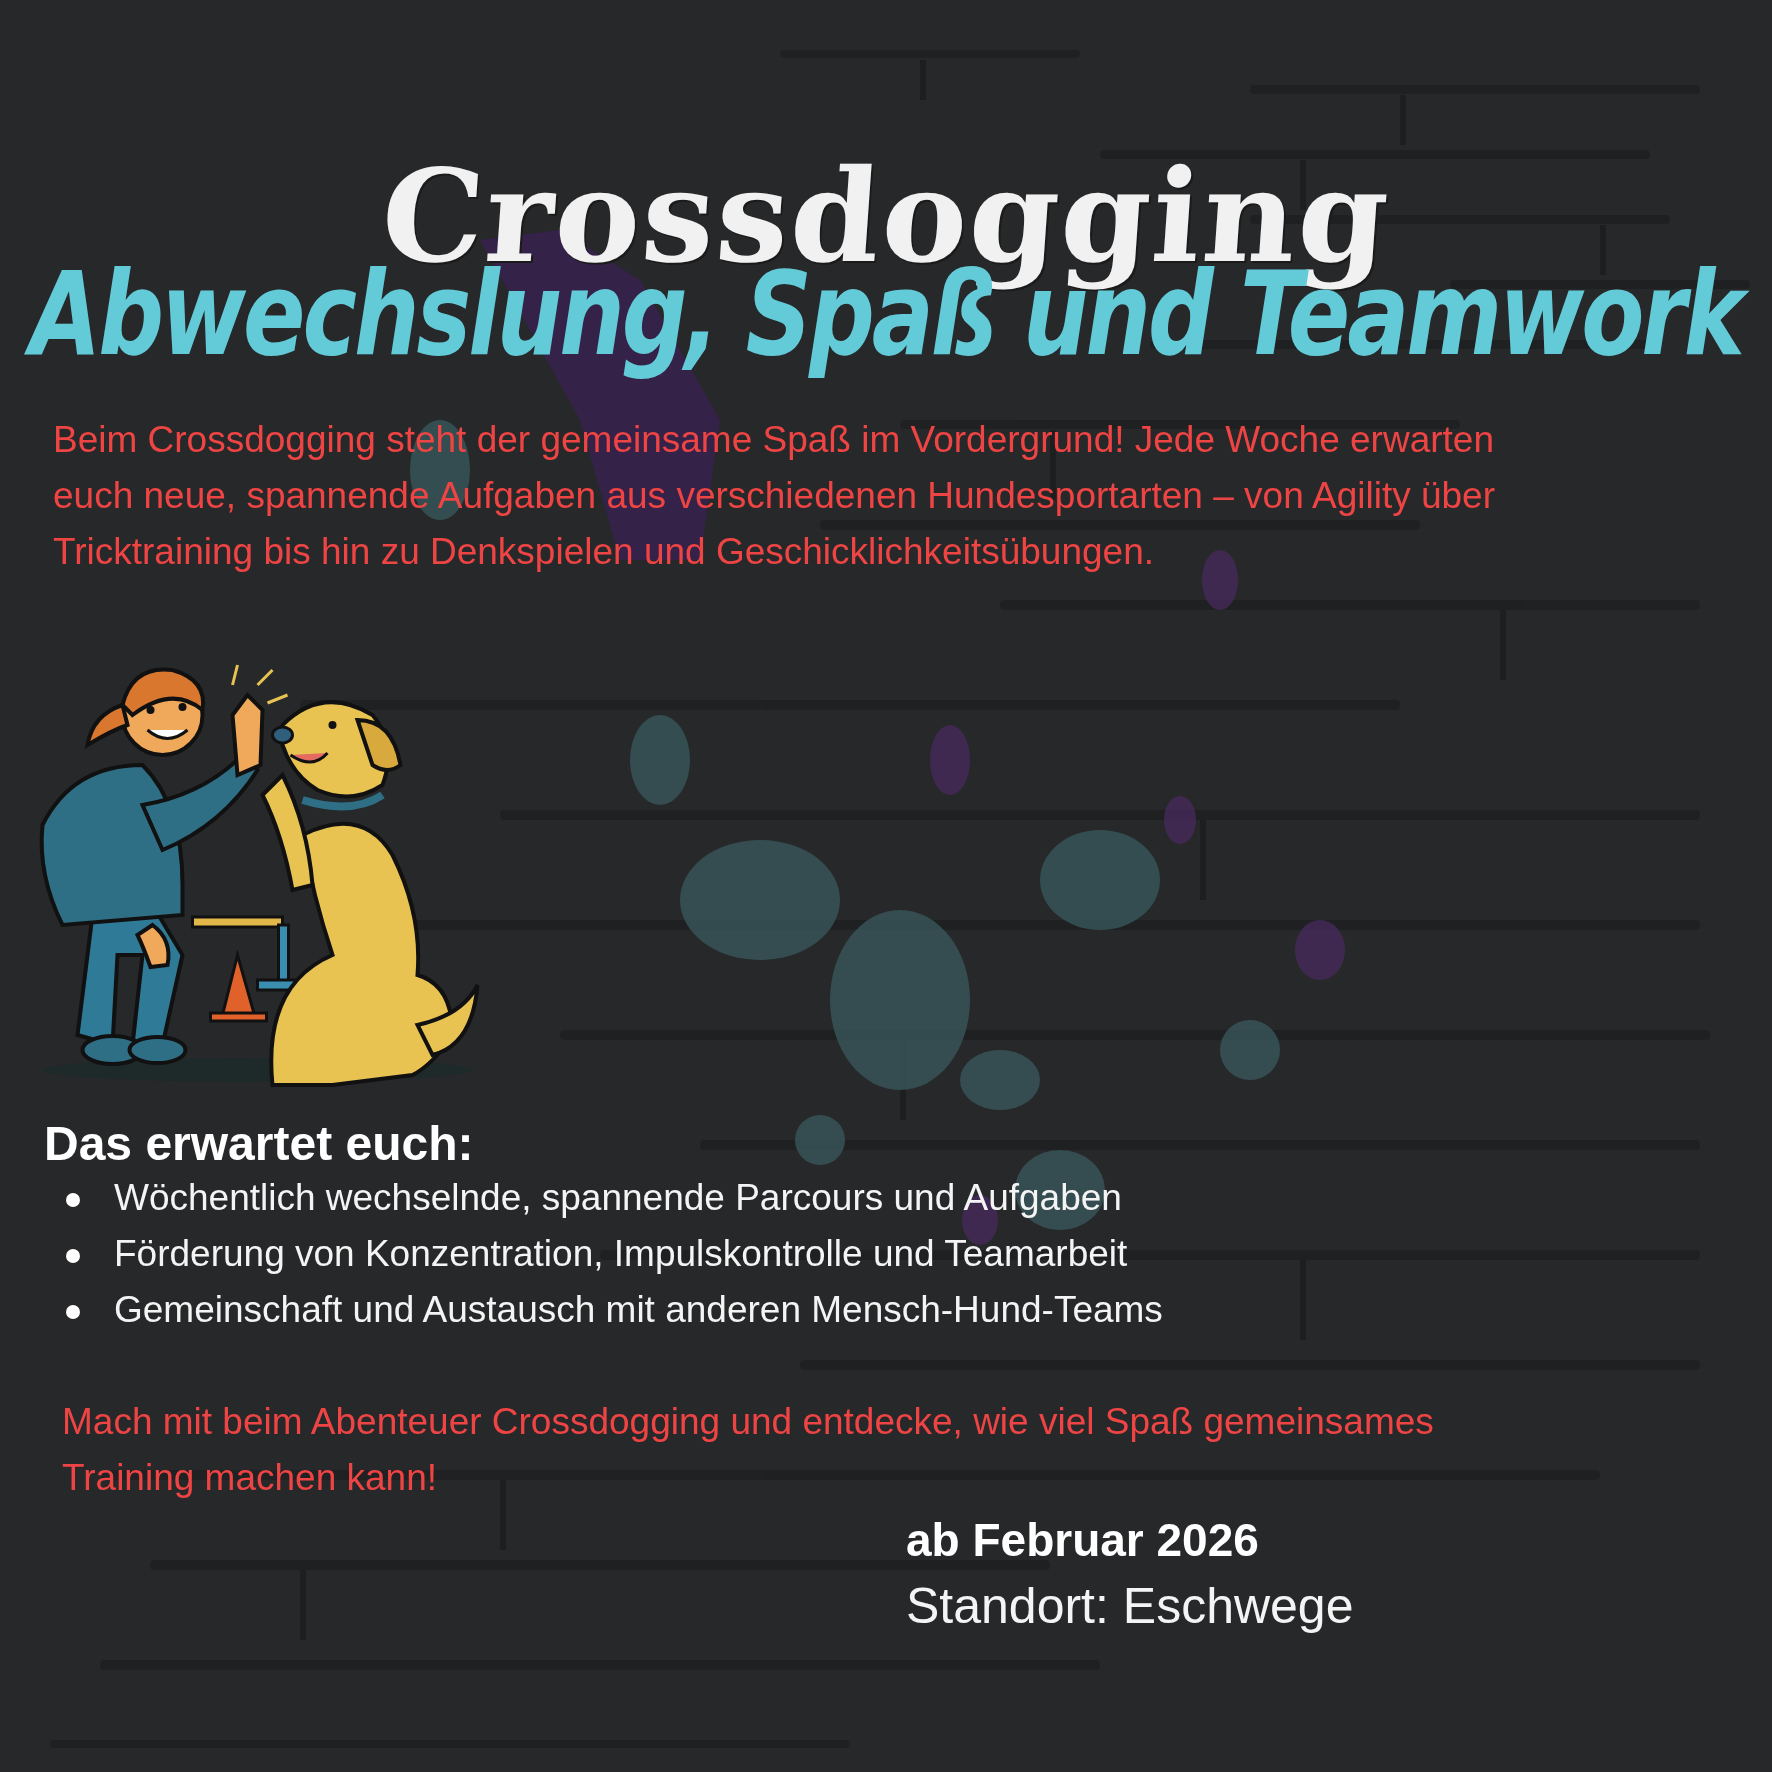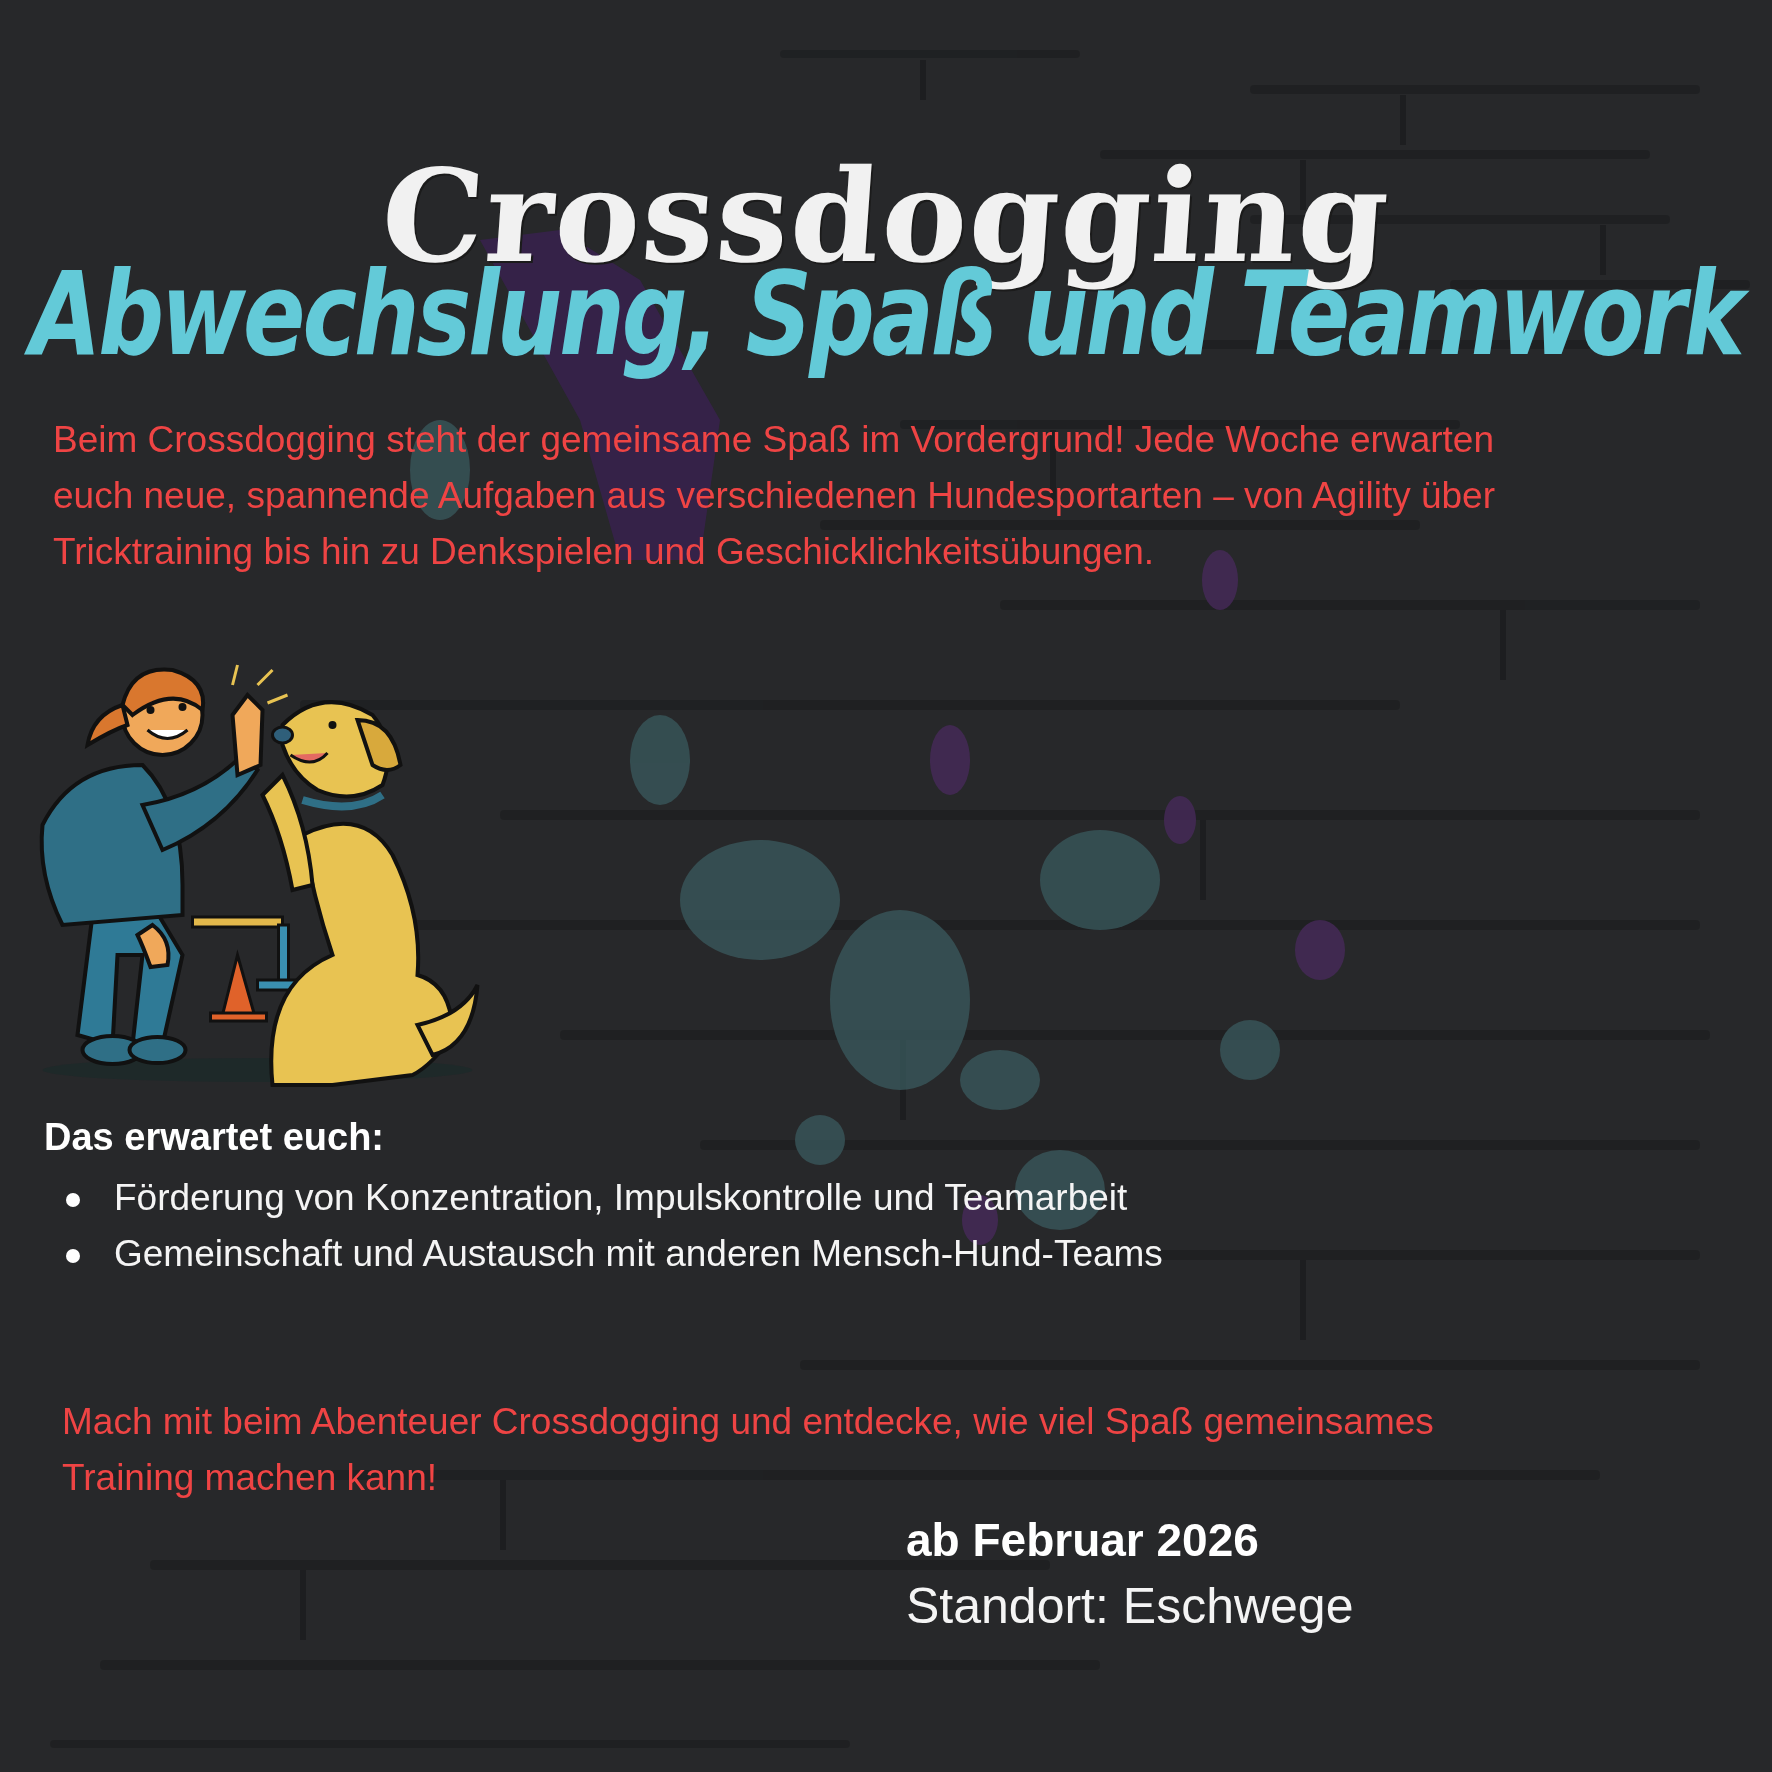--- a/index.html
+++ b/index.html
@@ -19,21 +19,21 @@
   .subtitle {
     position:absolute; left:0; width:1772px; top:248px; text-align:center;
     font-family:"DejaVu Sans", sans-serif; font-weight:bold; font-style:italic;
     font-size:92px; color:#63cad8; letter-spacing:-3px;
     transform:scaleY(1.25); transform-origin:top;
   }
   .para { position:absolute; font-size:37px; line-height:56px; color:#ef4444; margin:0; }
   .p1 { left:53px; top:412px; width:1520px; }
   .p2 { left:488px; top:648px; width:1250px; }
   .illustration { position:absolute; left:30px; top:655px; width:455px; height:440px; }
-  .heading { position:absolute; left:44px; top:1116px; font-size:38px; font-weight:bold; color:#fff; }
+  .heading { position:absolute; left:44px; top:1116px; font-size:48px; font-weight:bold; color:#fff; }
   .bullets { position:absolute; left:44px; top:1170px; margin:0; padding:0; list-style:none; }
   .bullets li { position:relative; padding-left:70px; font-size:37px; line-height:56px; }
   .bullets li .dot { position:absolute; left:22px; top:23px; width:14px; height:14px; border-radius:50%; background:#fff; }
   .p3 { left:44px; top:1394px; width:1500px;margin-left:18px; }
   .info { position:absolute; left:906px; top:1492px; }
   .info .start { font-size:46px; font-weight:bold; line-height:64px; color:#fff;margin-top:16px; }
   .info .line { font-size:50px; line-height:68px; color:#f4f4f4; }
 </style>
 </head>
 <body>
@@ -146,20 +146,21 @@
     <line x1="225" y1="30" x2="240" y2="15"></line>
     <line x1="235" y1="48" x2="255" y2="40"></line>
   </g>
 </svg>
 
 <div class="para p2">
 </div>
 
 <div class="heading">Das erwartet euch:</div>
 <ul class="bullets">
+  <li><span class="dot"></span><span>Wöchentlich wechselnde, spannende Parcours und Aufgaben</span></li>
   <li><span class="dot"></span><span>Förderung von Konzentration, Impulskontrolle und Teamarbeit</span></li>
   <li><span class="dot"></span><span>Gemeinschaft und Austausch mit anderen Mensch-Hund-Teams</span></li>
 </ul>
 
 <p class="para p3">Mach mit beim Abenteuer Crossdogging und entdecke, wie viel Spaß gemeinsames Training machen kann!</p>
 
 <div class="info">
   <div class="start">ab Februar 2026</div>
   <div class="line">Standort: Eschwege</div>
 </div>

